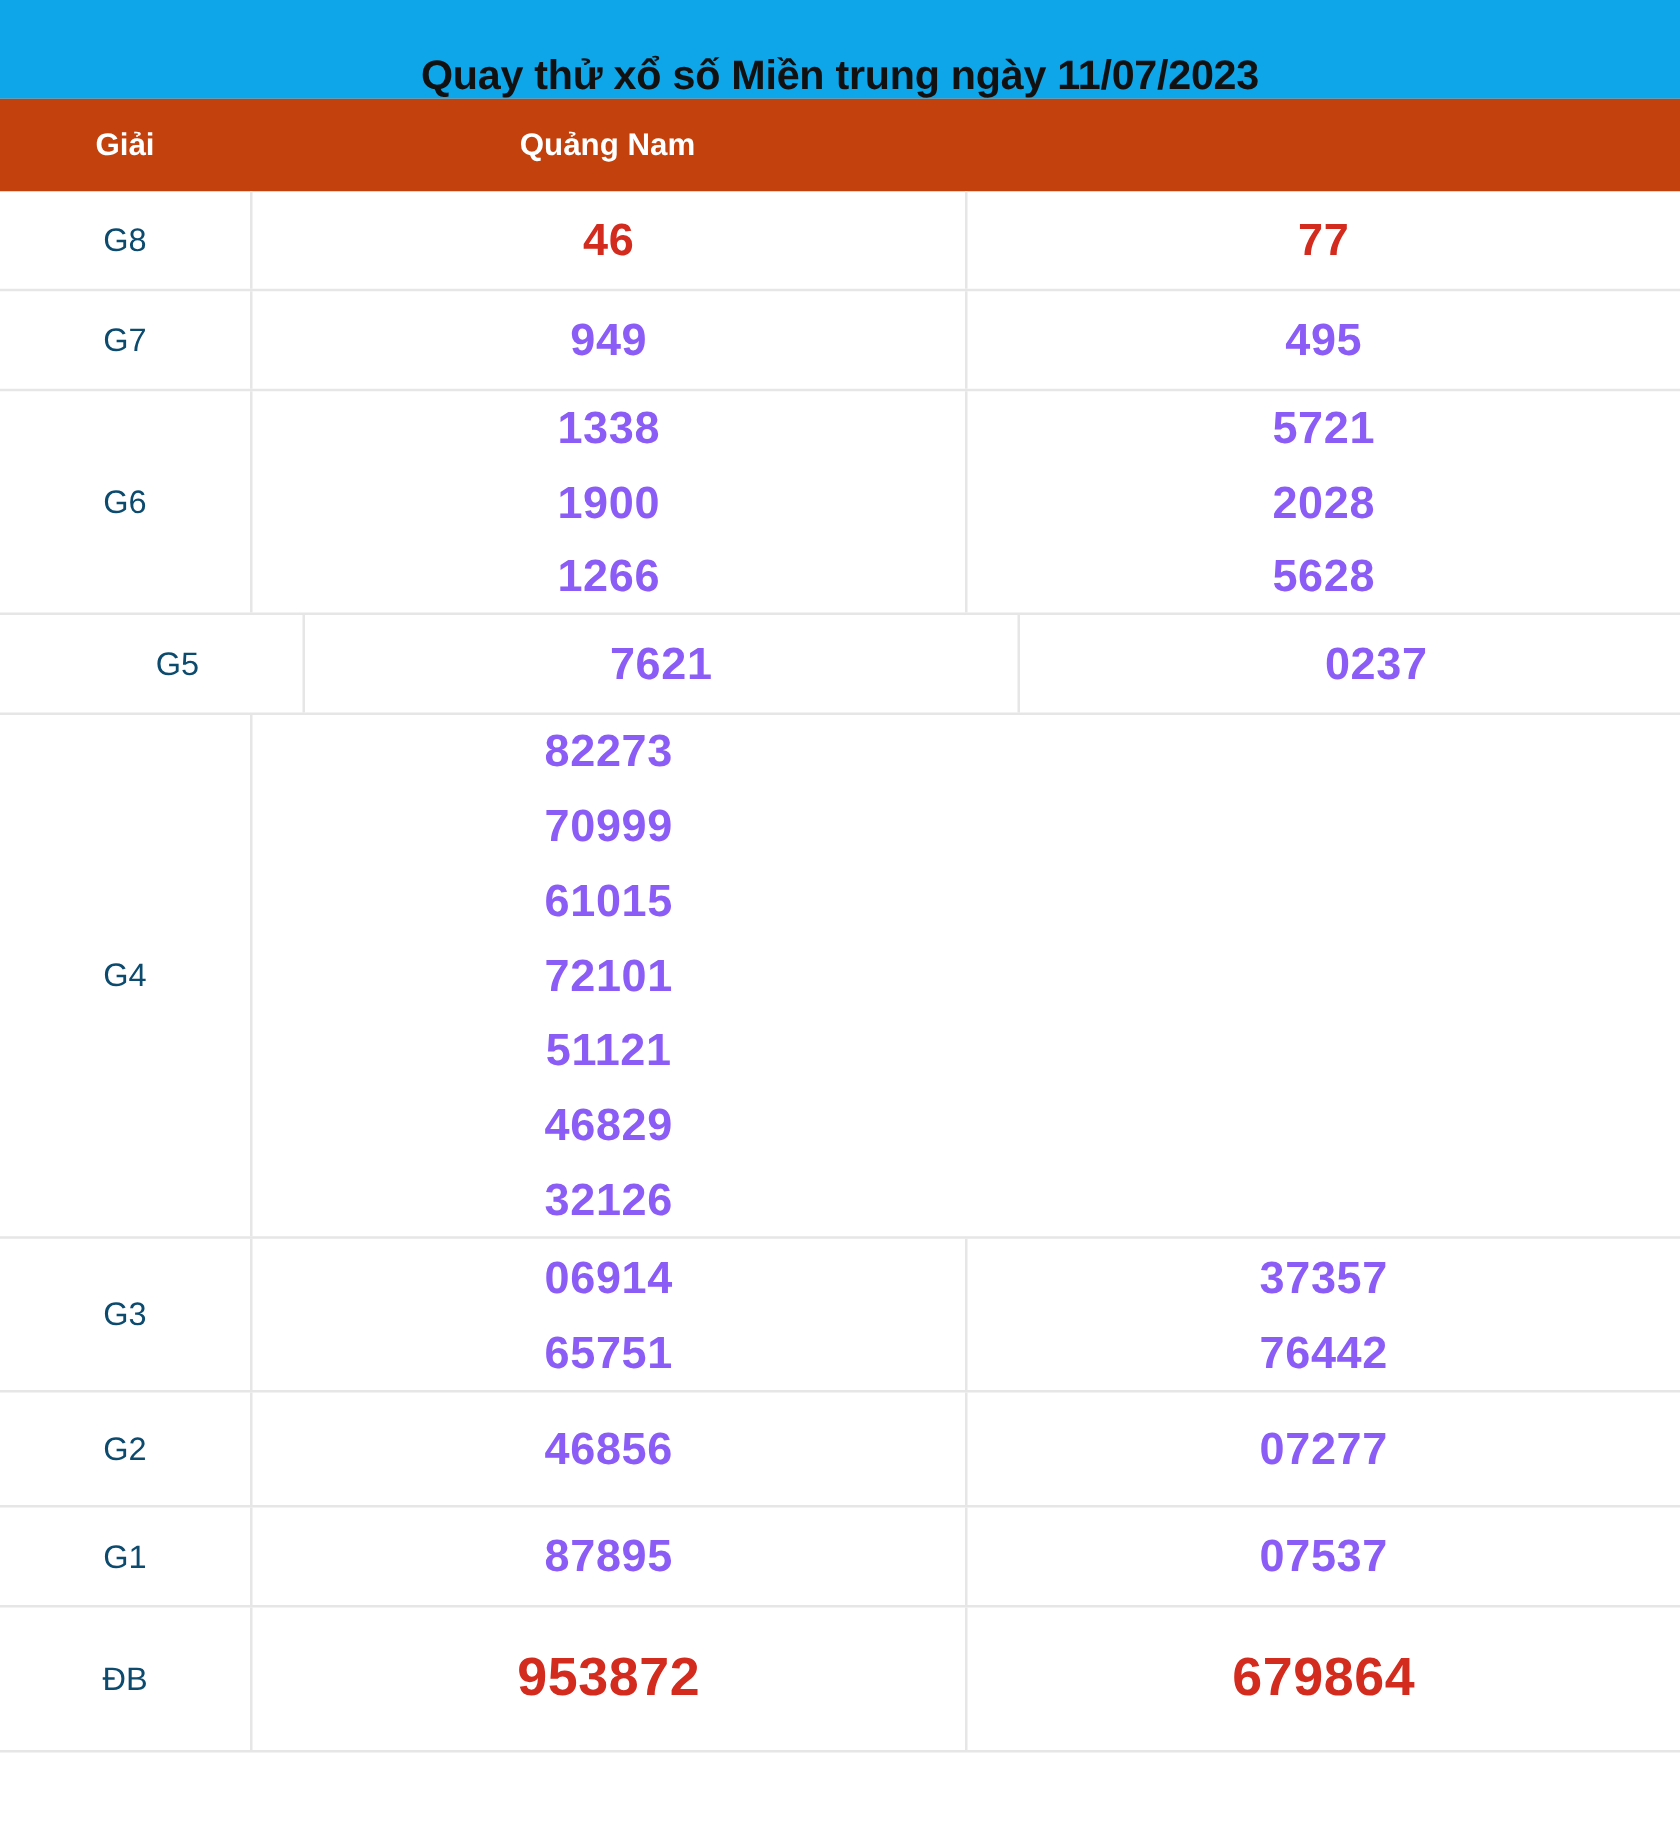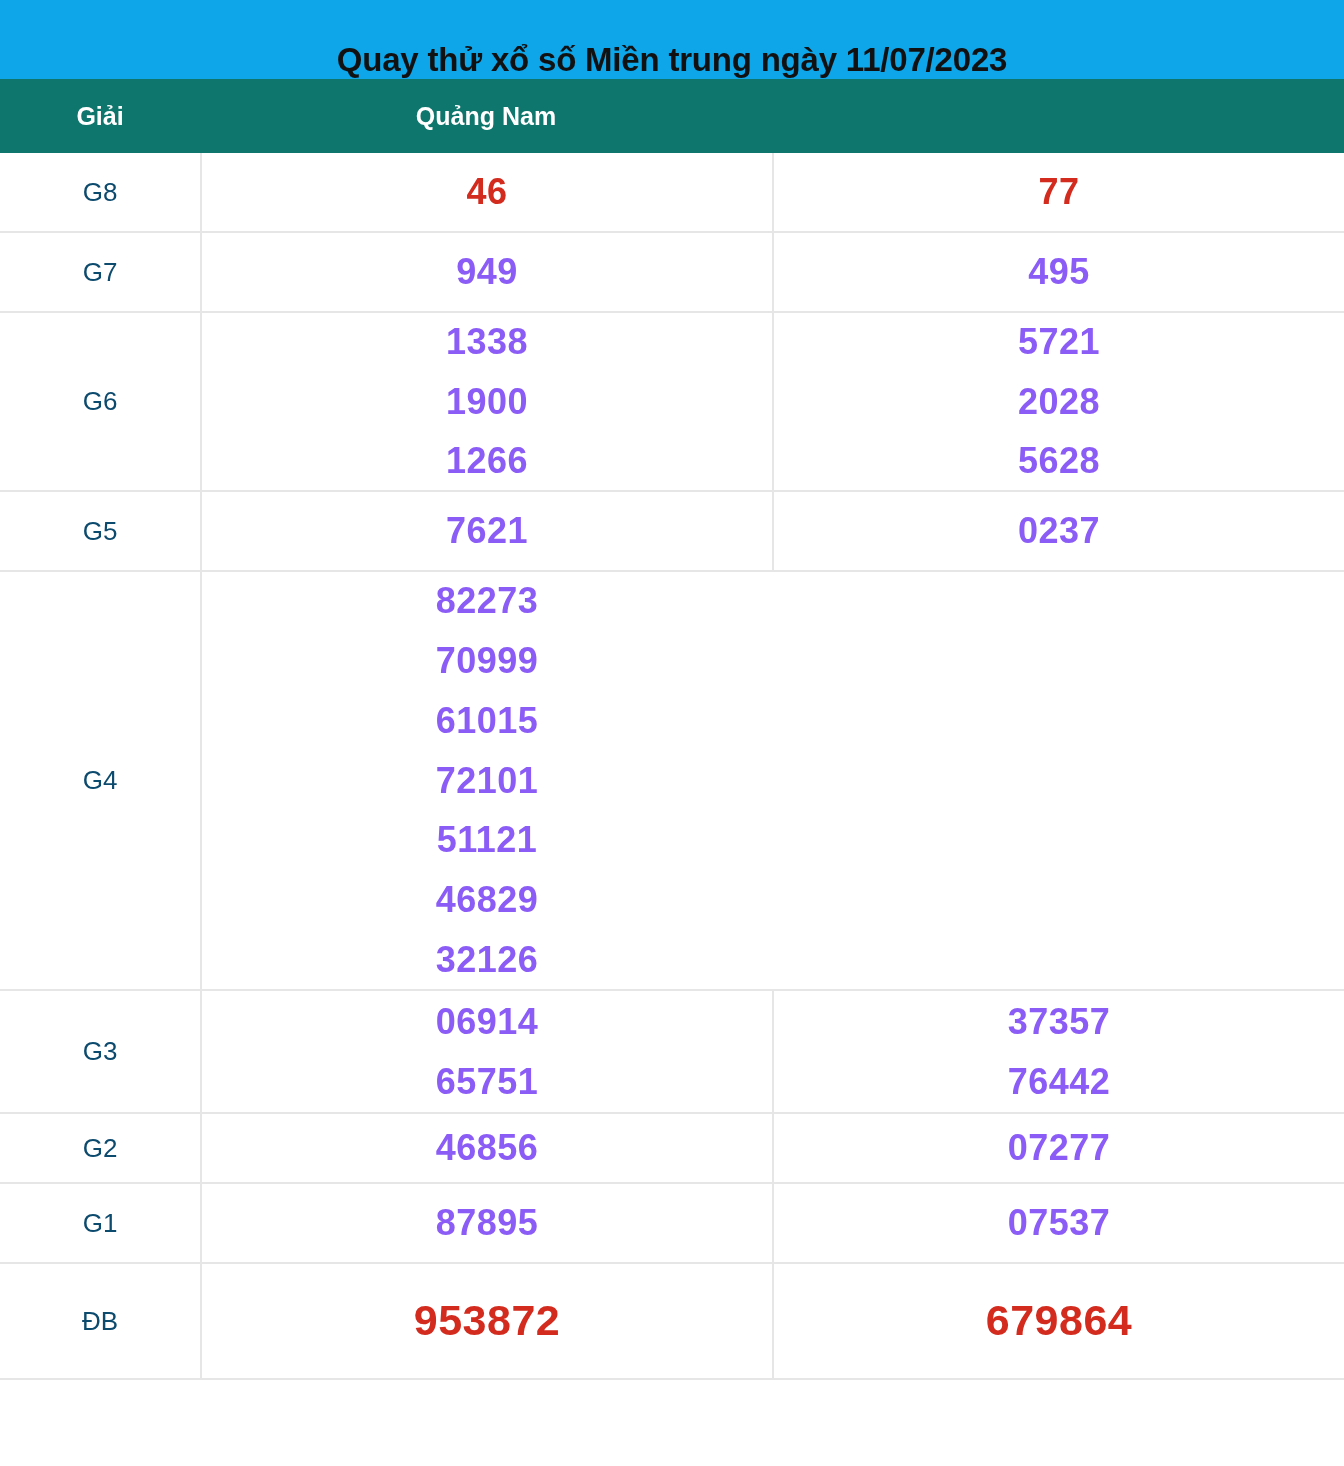--- a/index.html
+++ b/index.html
@@ -31,21 +31,21 @@
     font-size: 33px;
     font-weight: bold;
     color: #111111;
     letter-spacing: -0.2px;
     white-space: nowrap;
   }
 
   
   .col-header {
     height: 74px;
-    background: #0f766e;
+    background: #c2410c;
     display: flex;
     align-items: center;
   }
   .col-header .hcell {
     font-size: 25px;
     font-weight: bold;
     color: #ffffff;
     text-align: center;
     white-space: nowrap;
   }
@@ -90,24 +90,24 @@
     line-height: 1.66;
     letter-spacing: 0.5px;
   }
   .num.red { color: #d32b1e; }
   .num.big { font-size: 43px; }
 
   
   .h-g8 { height: 80px; }
   .h-g7 { height: 80px; }
   .h-g6 { height: 179px; }
-  .h-g5 { height: 80px; }
+  .h-g5 { height: 80px; padding-left: 42px; }
   .h-g4 { height: 419px; }
   .h-g3 { height: 123px; }
-  .h-g2 { height: 70px; }
+  .h-g2 { height: 92px; }
   .h-g1 { height: 80px; }
   .h-db { height: 116px; }
 </style>
 </head>
 <body>
 
 <div id="lottery-page">
 
   <div class="title-bar">
     <div class="title-text">Quay thử xổ số Miền trung ngày 11/07/2023</div>

